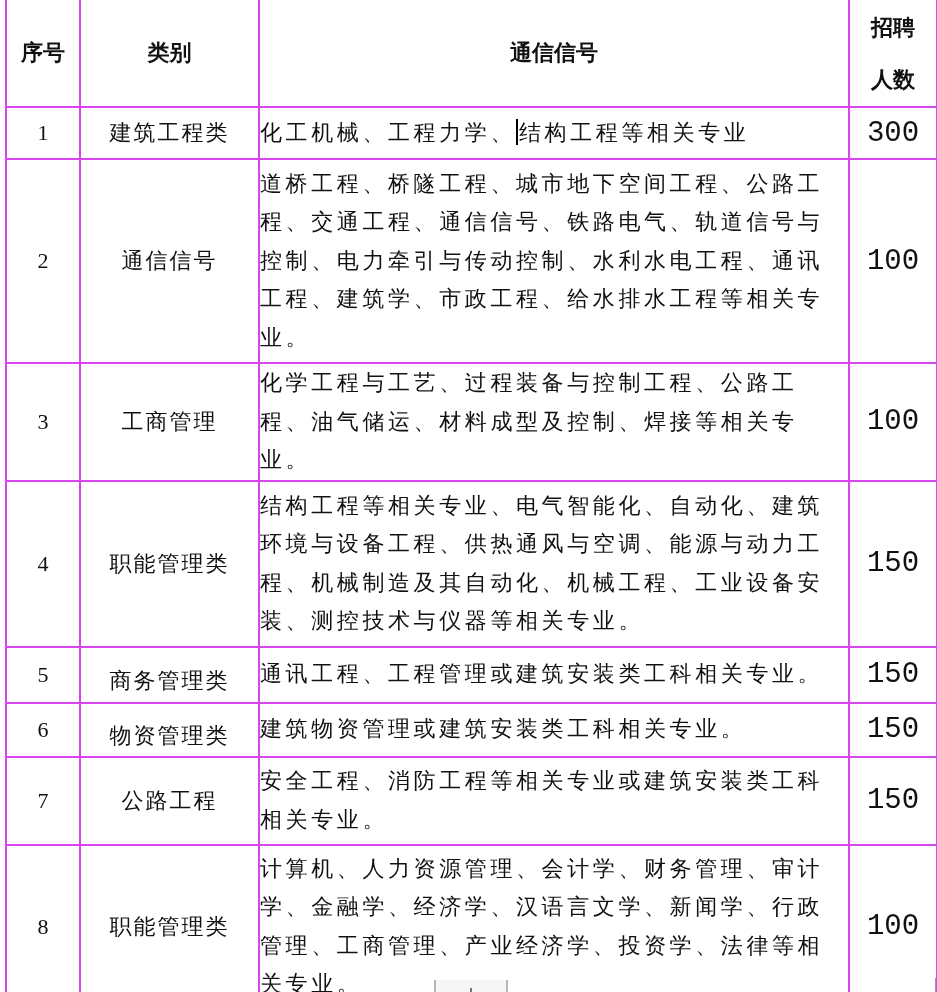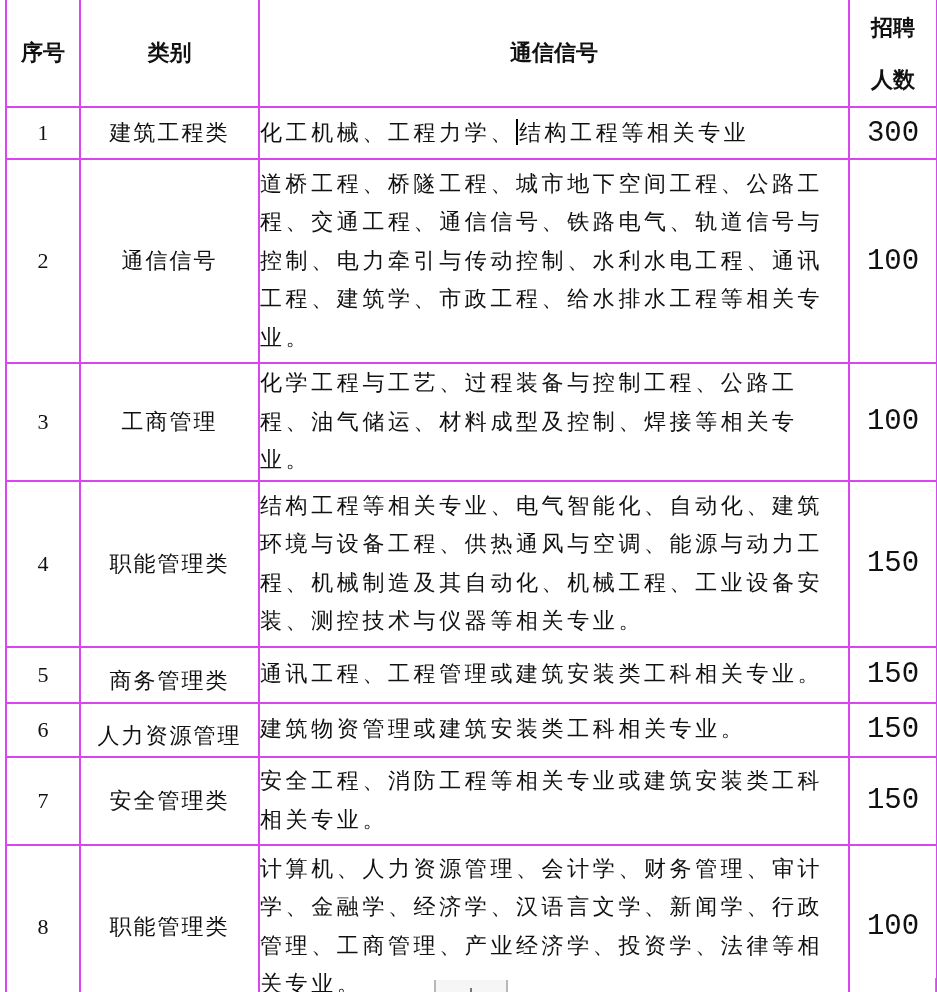--- a/index.html
+++ b/index.html
@@ -72,27 +72,27 @@
     <td class="num">150</td>
   </tr>
   <tr class="r5">
     <td class="seq">5</td>
     <td class="cat">商务管理类</td>
     <td class="maj">通讯工程、工程管理或建筑安装类工科相关专业。</td>
     <td class="num">150</td>
   </tr>
   <tr class="r6">
     <td class="seq">6</td>
-    <td class="cat">人力资源管理</td>
+    <td class="cat">物资管理类</td>
     <td class="maj">建筑物资管理或建筑安装类工科相关专业。</td>
     <td class="num">150</td>
   </tr>
   <tr class="r7">
     <td class="seq">7</td>
-    <td class="cat">安全管理类</td>
+    <td class="cat">公路工程</td>
     <td class="maj">安全工程、消防工程等相关专业或建筑安装类工科相关专业。</td>
     <td class="num">150</td>
   </tr>
   <tr class="r8">
     <td class="seq">8</td>
     <td class="cat">职能管理类</td>
     <td class="maj">计算机、人力资源管理、会计学、财务管理、审计学、金融学、经济学、汉语言文学、新闻学、行政管理、工商管理、产业经济学、投资学、法律等相关专业。</td>
     <td class="num">100</td>
   </tr>
 </tbody>

